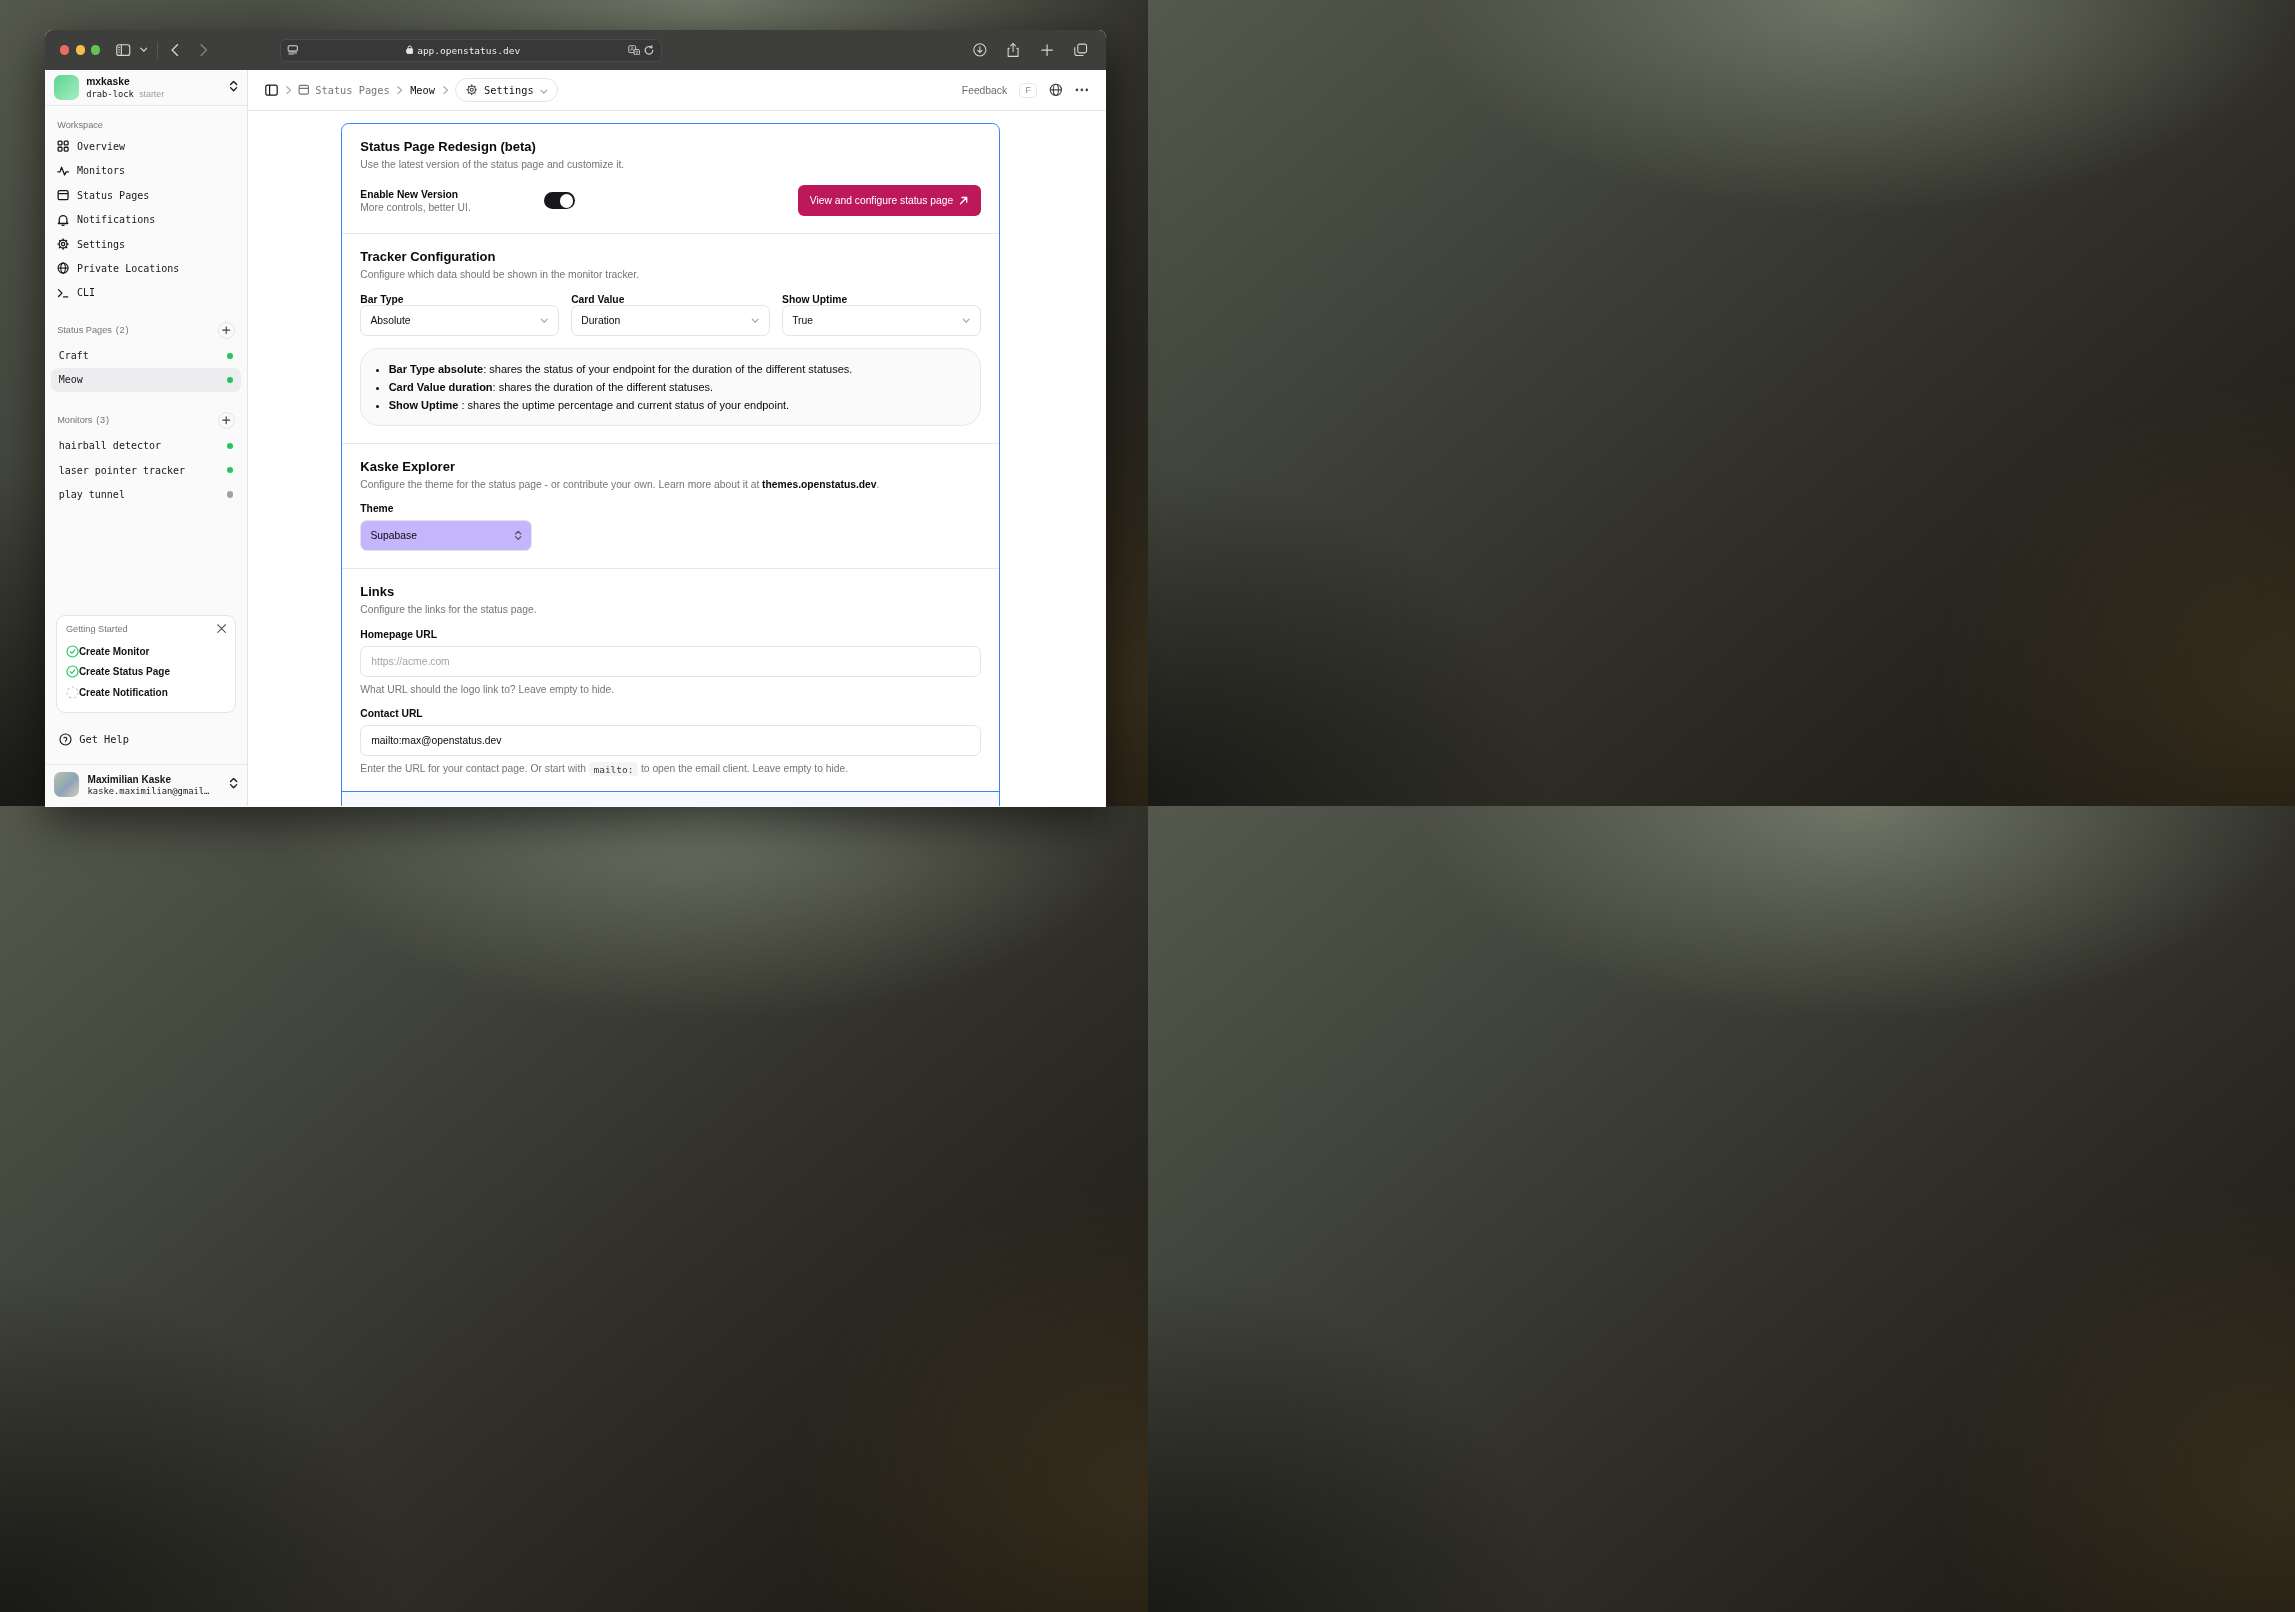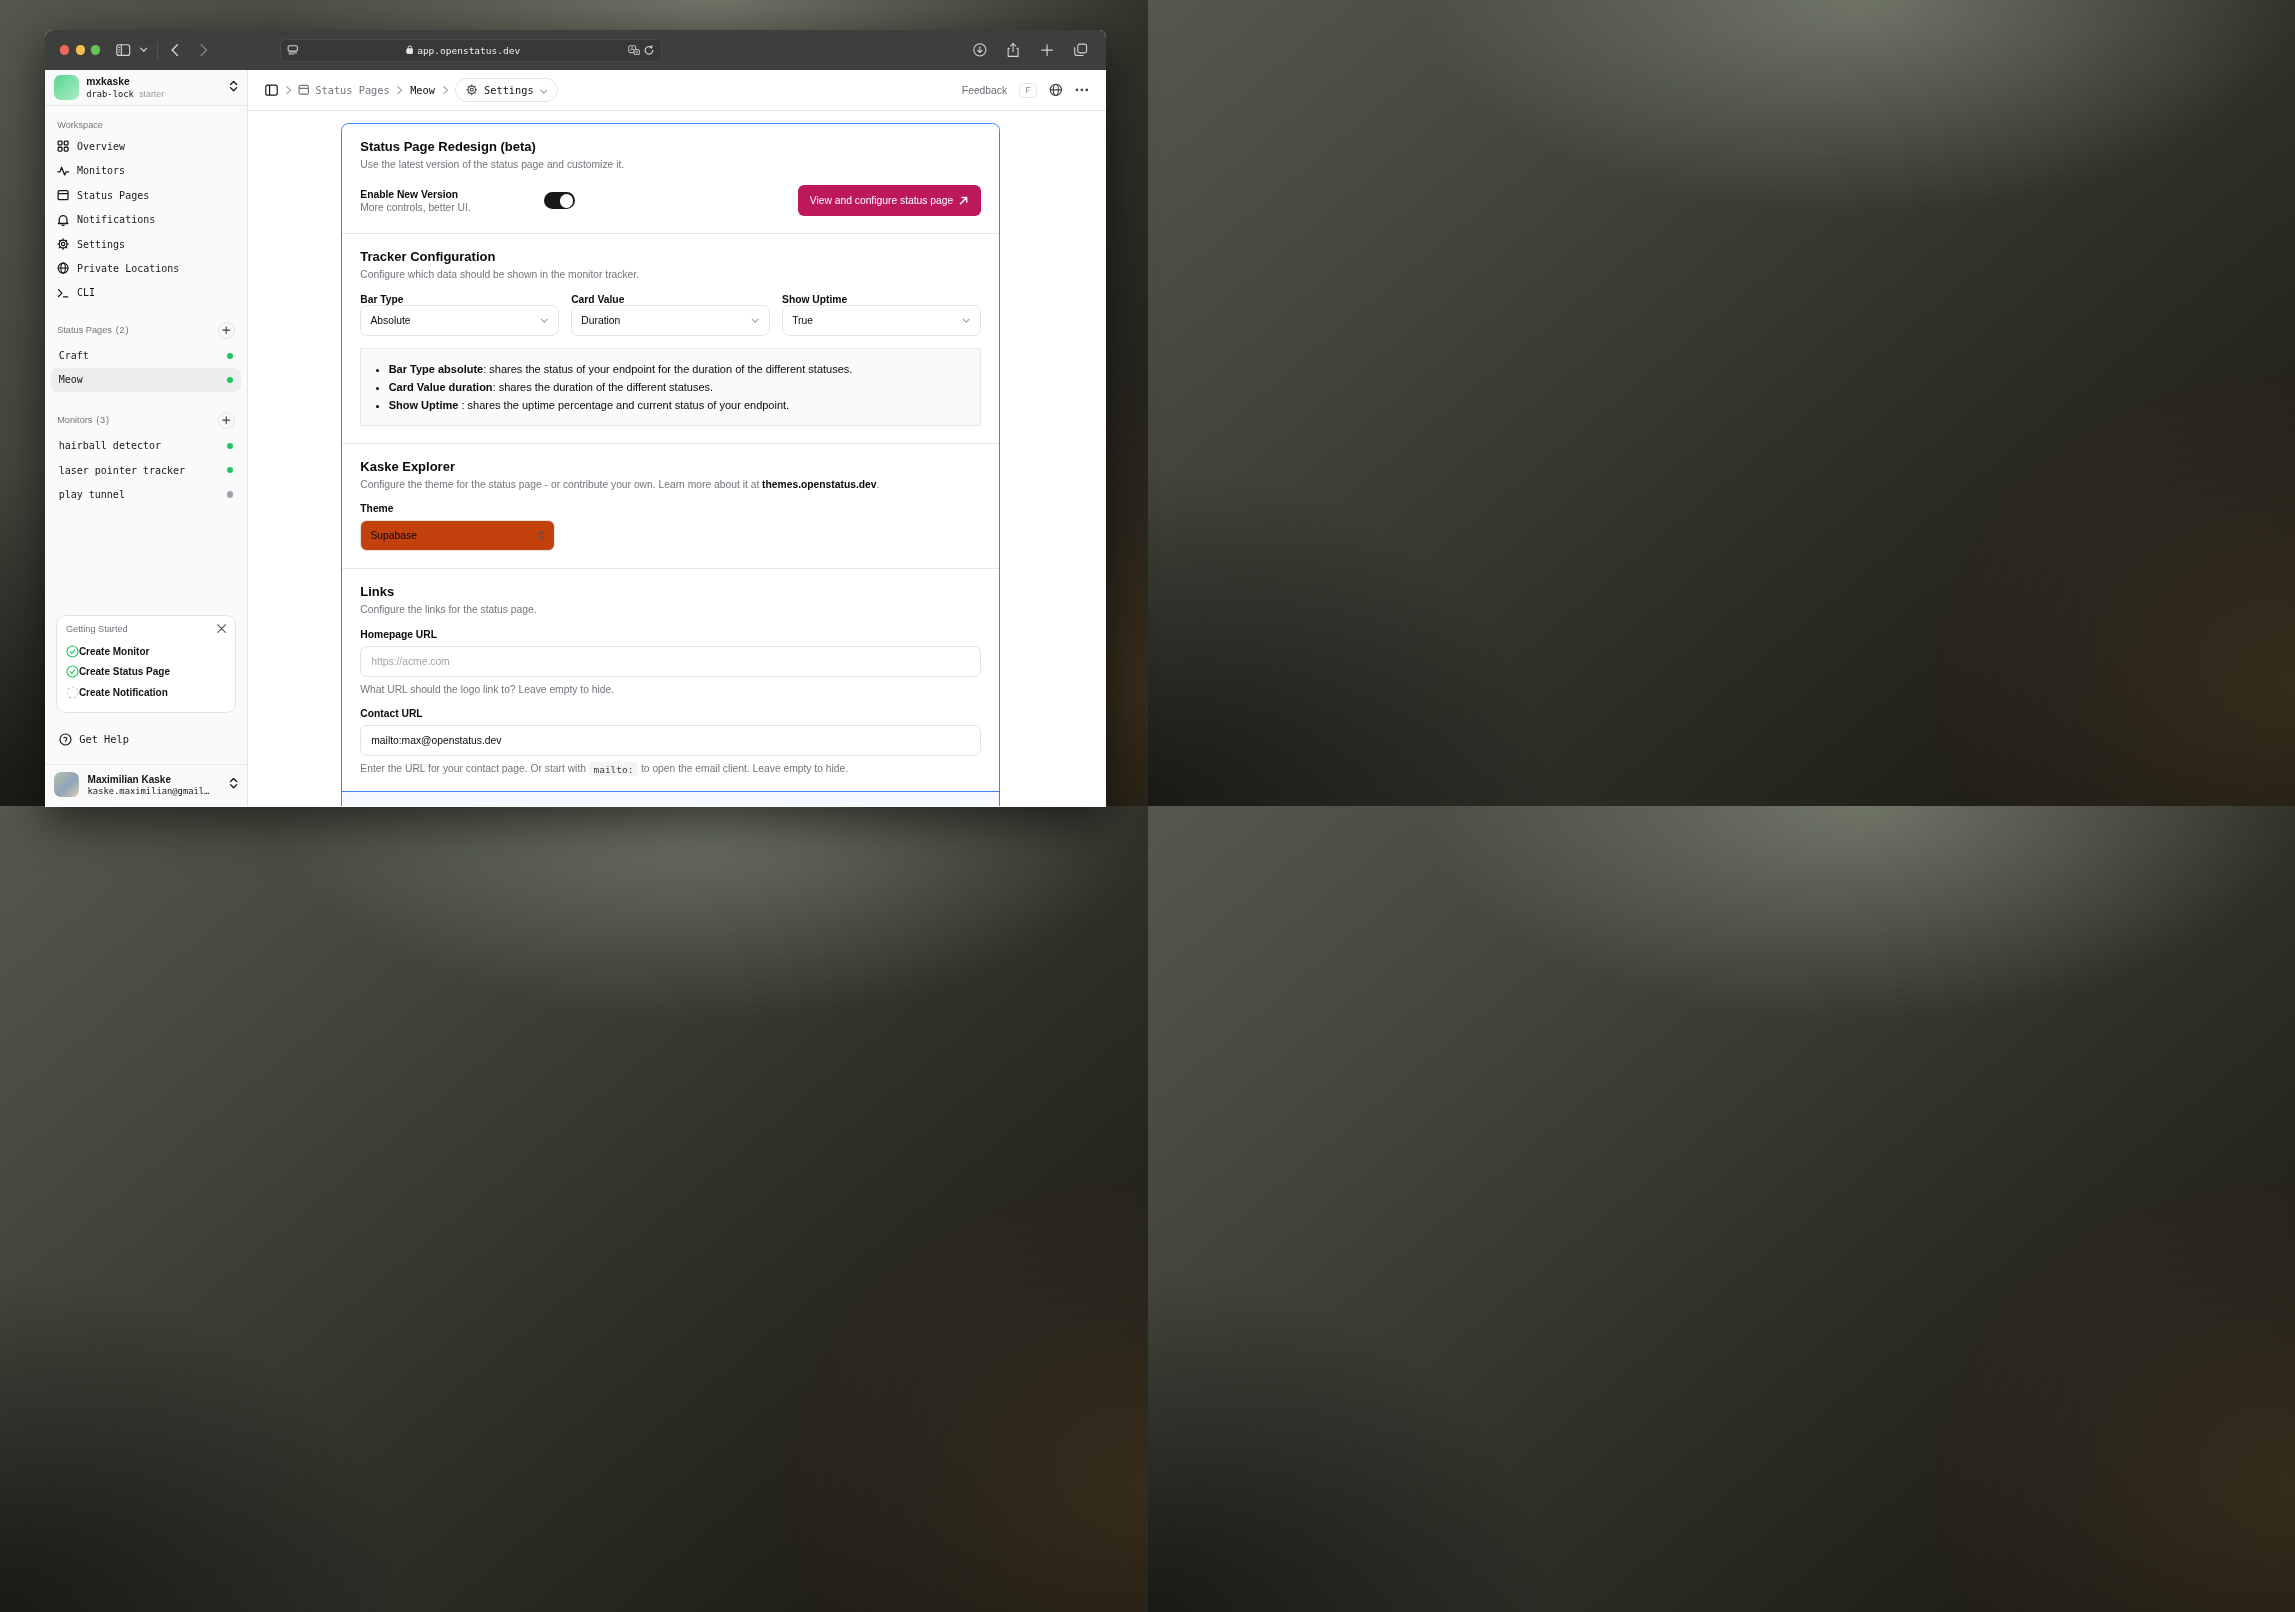--- a/index.html
+++ b/index.html
@@ -87,24 +87,24 @@
   .toggle{width:31px;height:17px;border-radius:763px;background:#18181b;position:relative;margin-left:73px}
   .toggle .knob{position:absolute;top:1.5px;right:1.5px;width:13.7px;height:13.7px;border-radius:50%;background:#fff}
   .btn-dark{margin-left:auto;display:flex;align-items:center;gap:6.1px;background:#be185d;color:#fff;border:none;
     border-radius:6.1px;height:31px;padding:0 12.2px;font-size:10.3px;font-weight:500;font-family:"Liberation Sans",sans-serif}
   .grid3{display:flex;gap:12.2px;margin-top:13.7px}
   .field{flex:1;min-width:0}
   .field .flabel{font-size:10.3px;font-weight:700;color:#0a0a0c;margin-bottom:0}
   .select{height:31px;border:0.8px solid #e4e4e7;border-radius:6.9px;background:#fff;display:flex;align-items:center;
     padding:0 9.2px;font-size:10.3px;color:#0a0a0c}
   .select .chev{margin-left:auto;color:#a1a1aa}
-  .info-box{margin-top:12.2px;border:0.8px solid #e7e7ea;background:#fafafa;border-radius:1px;padding:10.7px 13.7px}
+  .info-box{margin-top:12.2px;border:0.8px solid #e7e7ea;background:#fafafa;border-radius:19px;padding:10.7px 13.7px}
   .info-box ul{margin:0;padding-left:13.7px}
   .info-box li{font-size:11px;color:#0a0a0c;padding:3.1px 0}
-  .theme-select{width:195px;background:#c2410c}
+  .theme-select{width:172px;background:#c4b5fd}
   .theme-select .chev{color:#52525b}
   .bold-link{font-weight:700;color:#0a0a0c}
   .inputlabel{font-size:10.3px;font-weight:600;color:#0a0a0c;margin:13.7px 0 6.1px}
   .textinput{width:100%;height:31px;border:0.8px solid #e4e4e7;border-radius:6.9px;padding:0 10px;font-size:10.3px;
     color:#0a0a0c;background:#fff;font-family:"Liberation Sans",sans-serif}
   .textinput::placeholder{color:#a3a3ab}
   .help{font-size:10.3px;color:#74747d;margin-top:6.9px}
   .code-chip{font-family:"DejaVu Sans Mono",monospace;font-size:9.5px;background:#f4f4f5;border-radius:3.8px;
     padding:1.5px 4.6px;color:#3f3f46}
   .card-footer{border-top:1.1px solid #3b82f6;background:#f6f9ff;border-radius:0 0 6.9px 6.9px;

